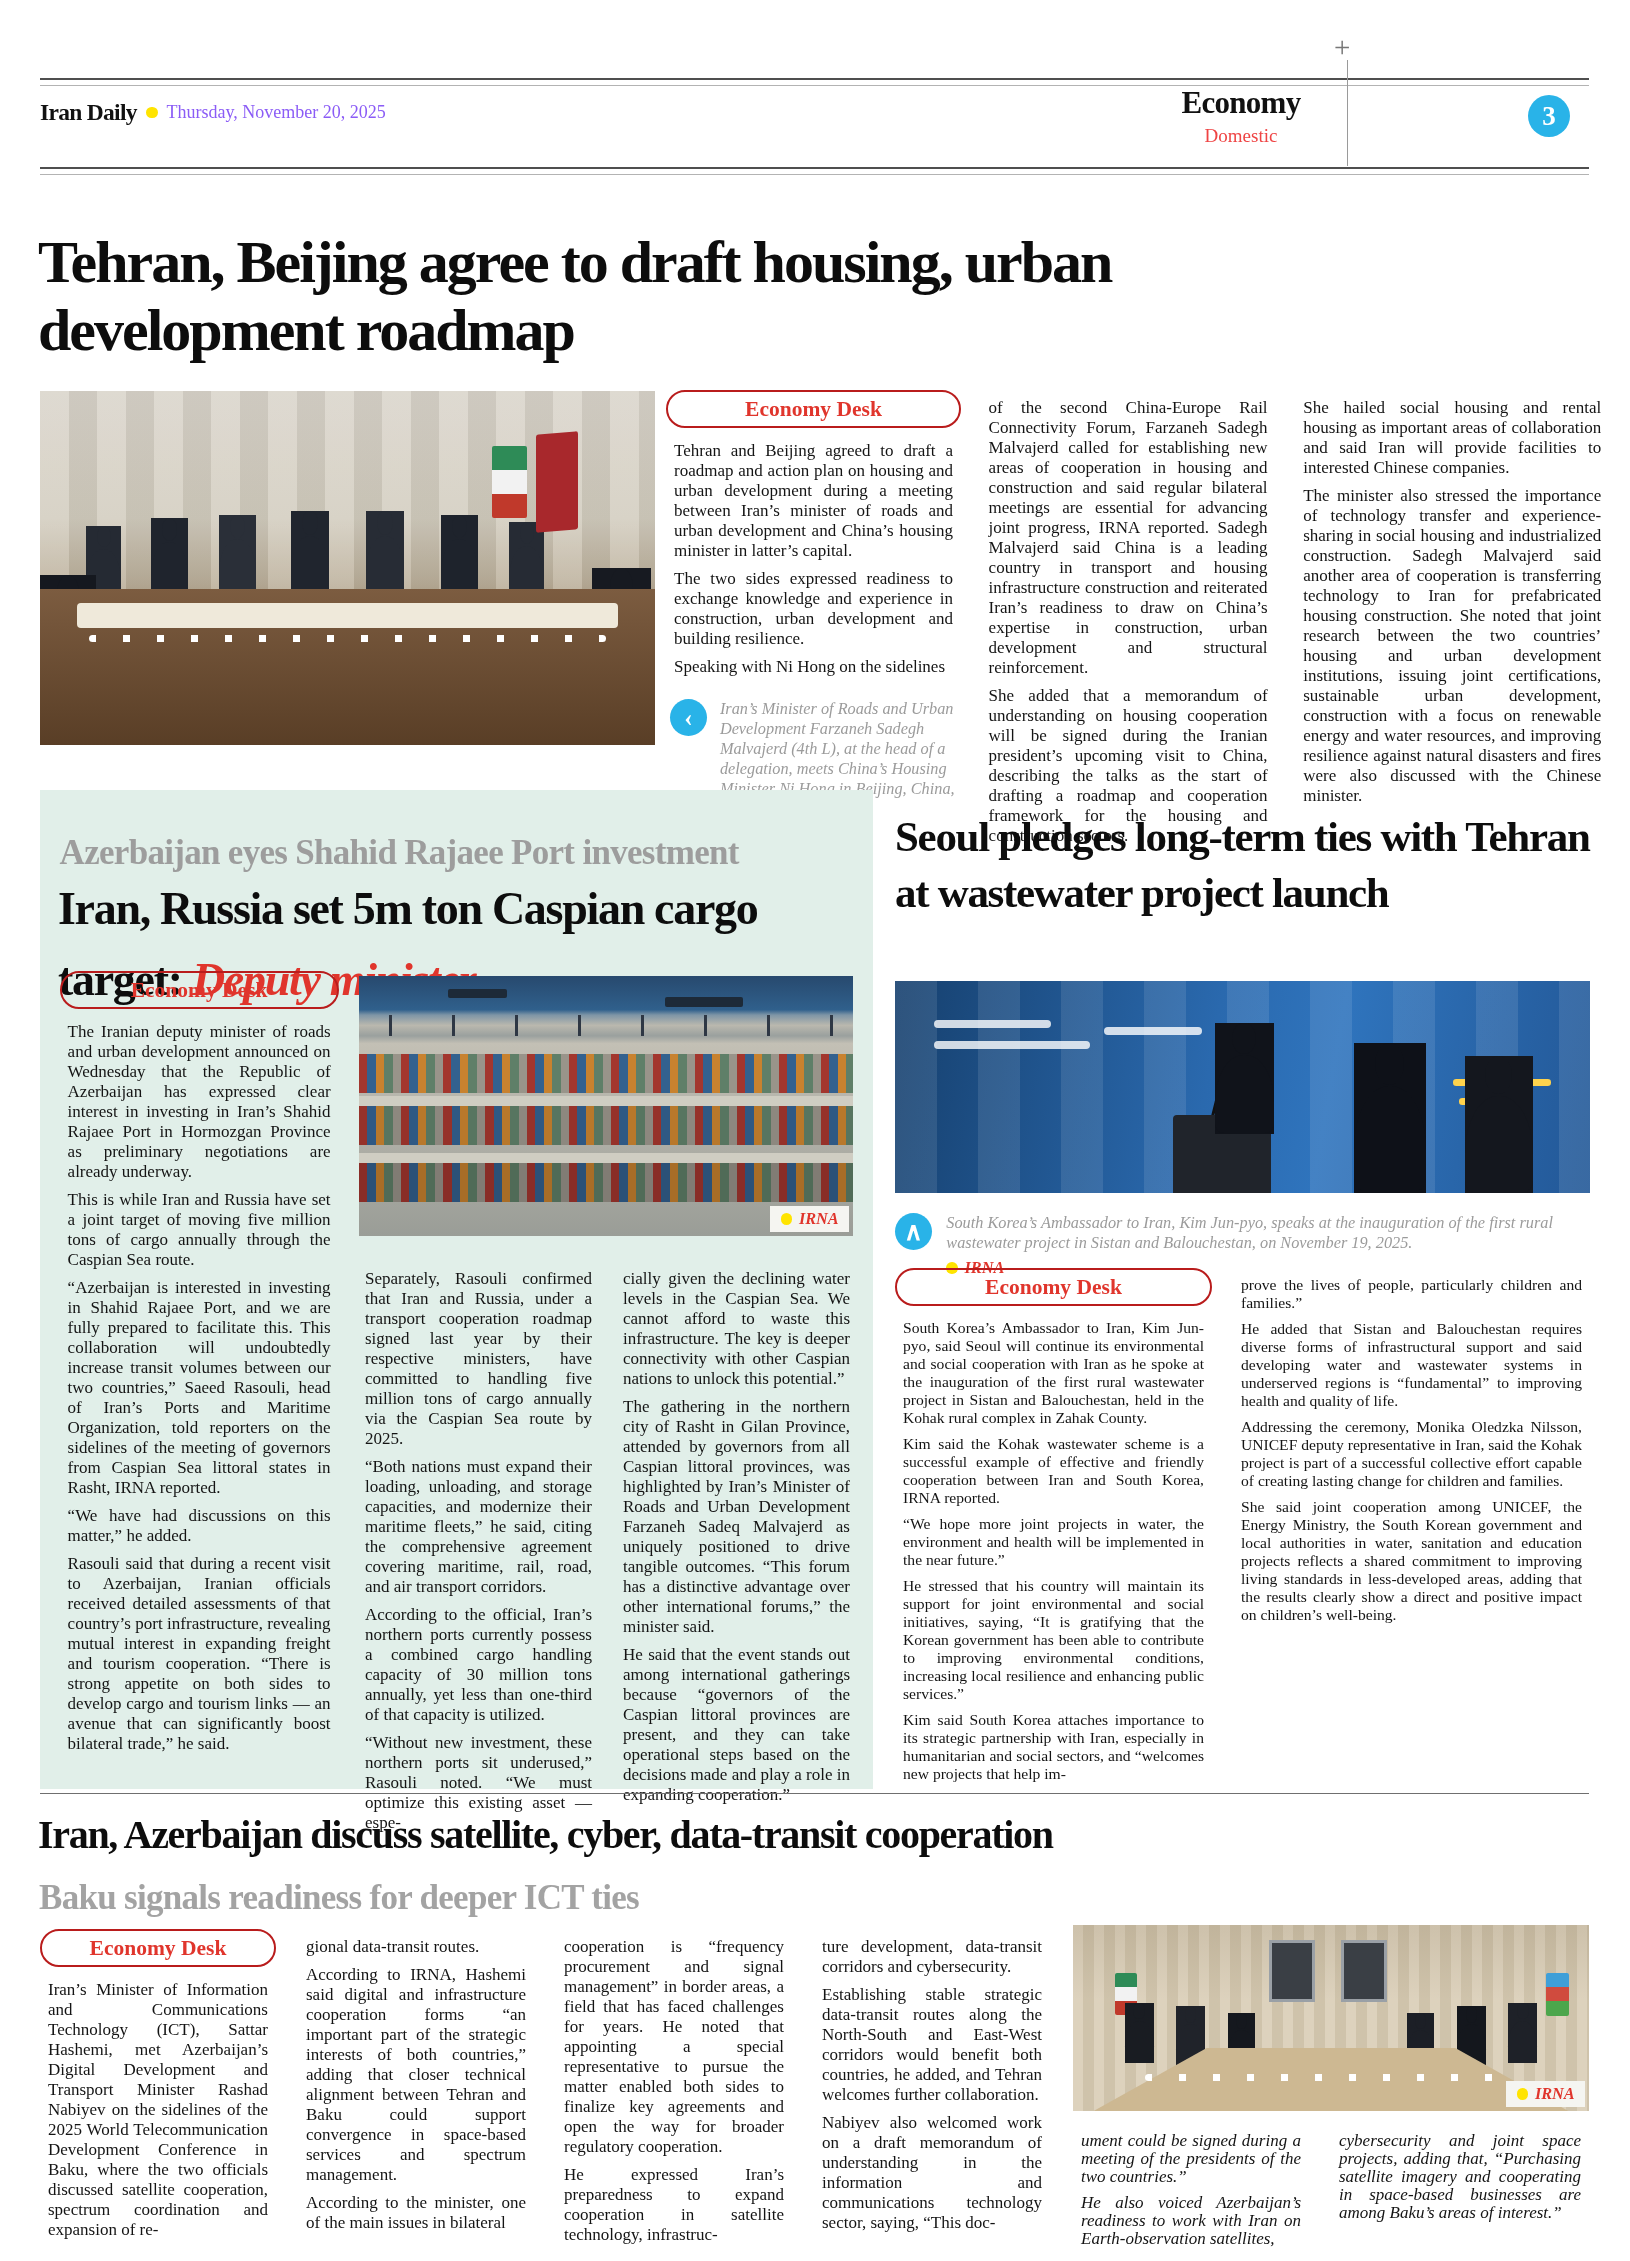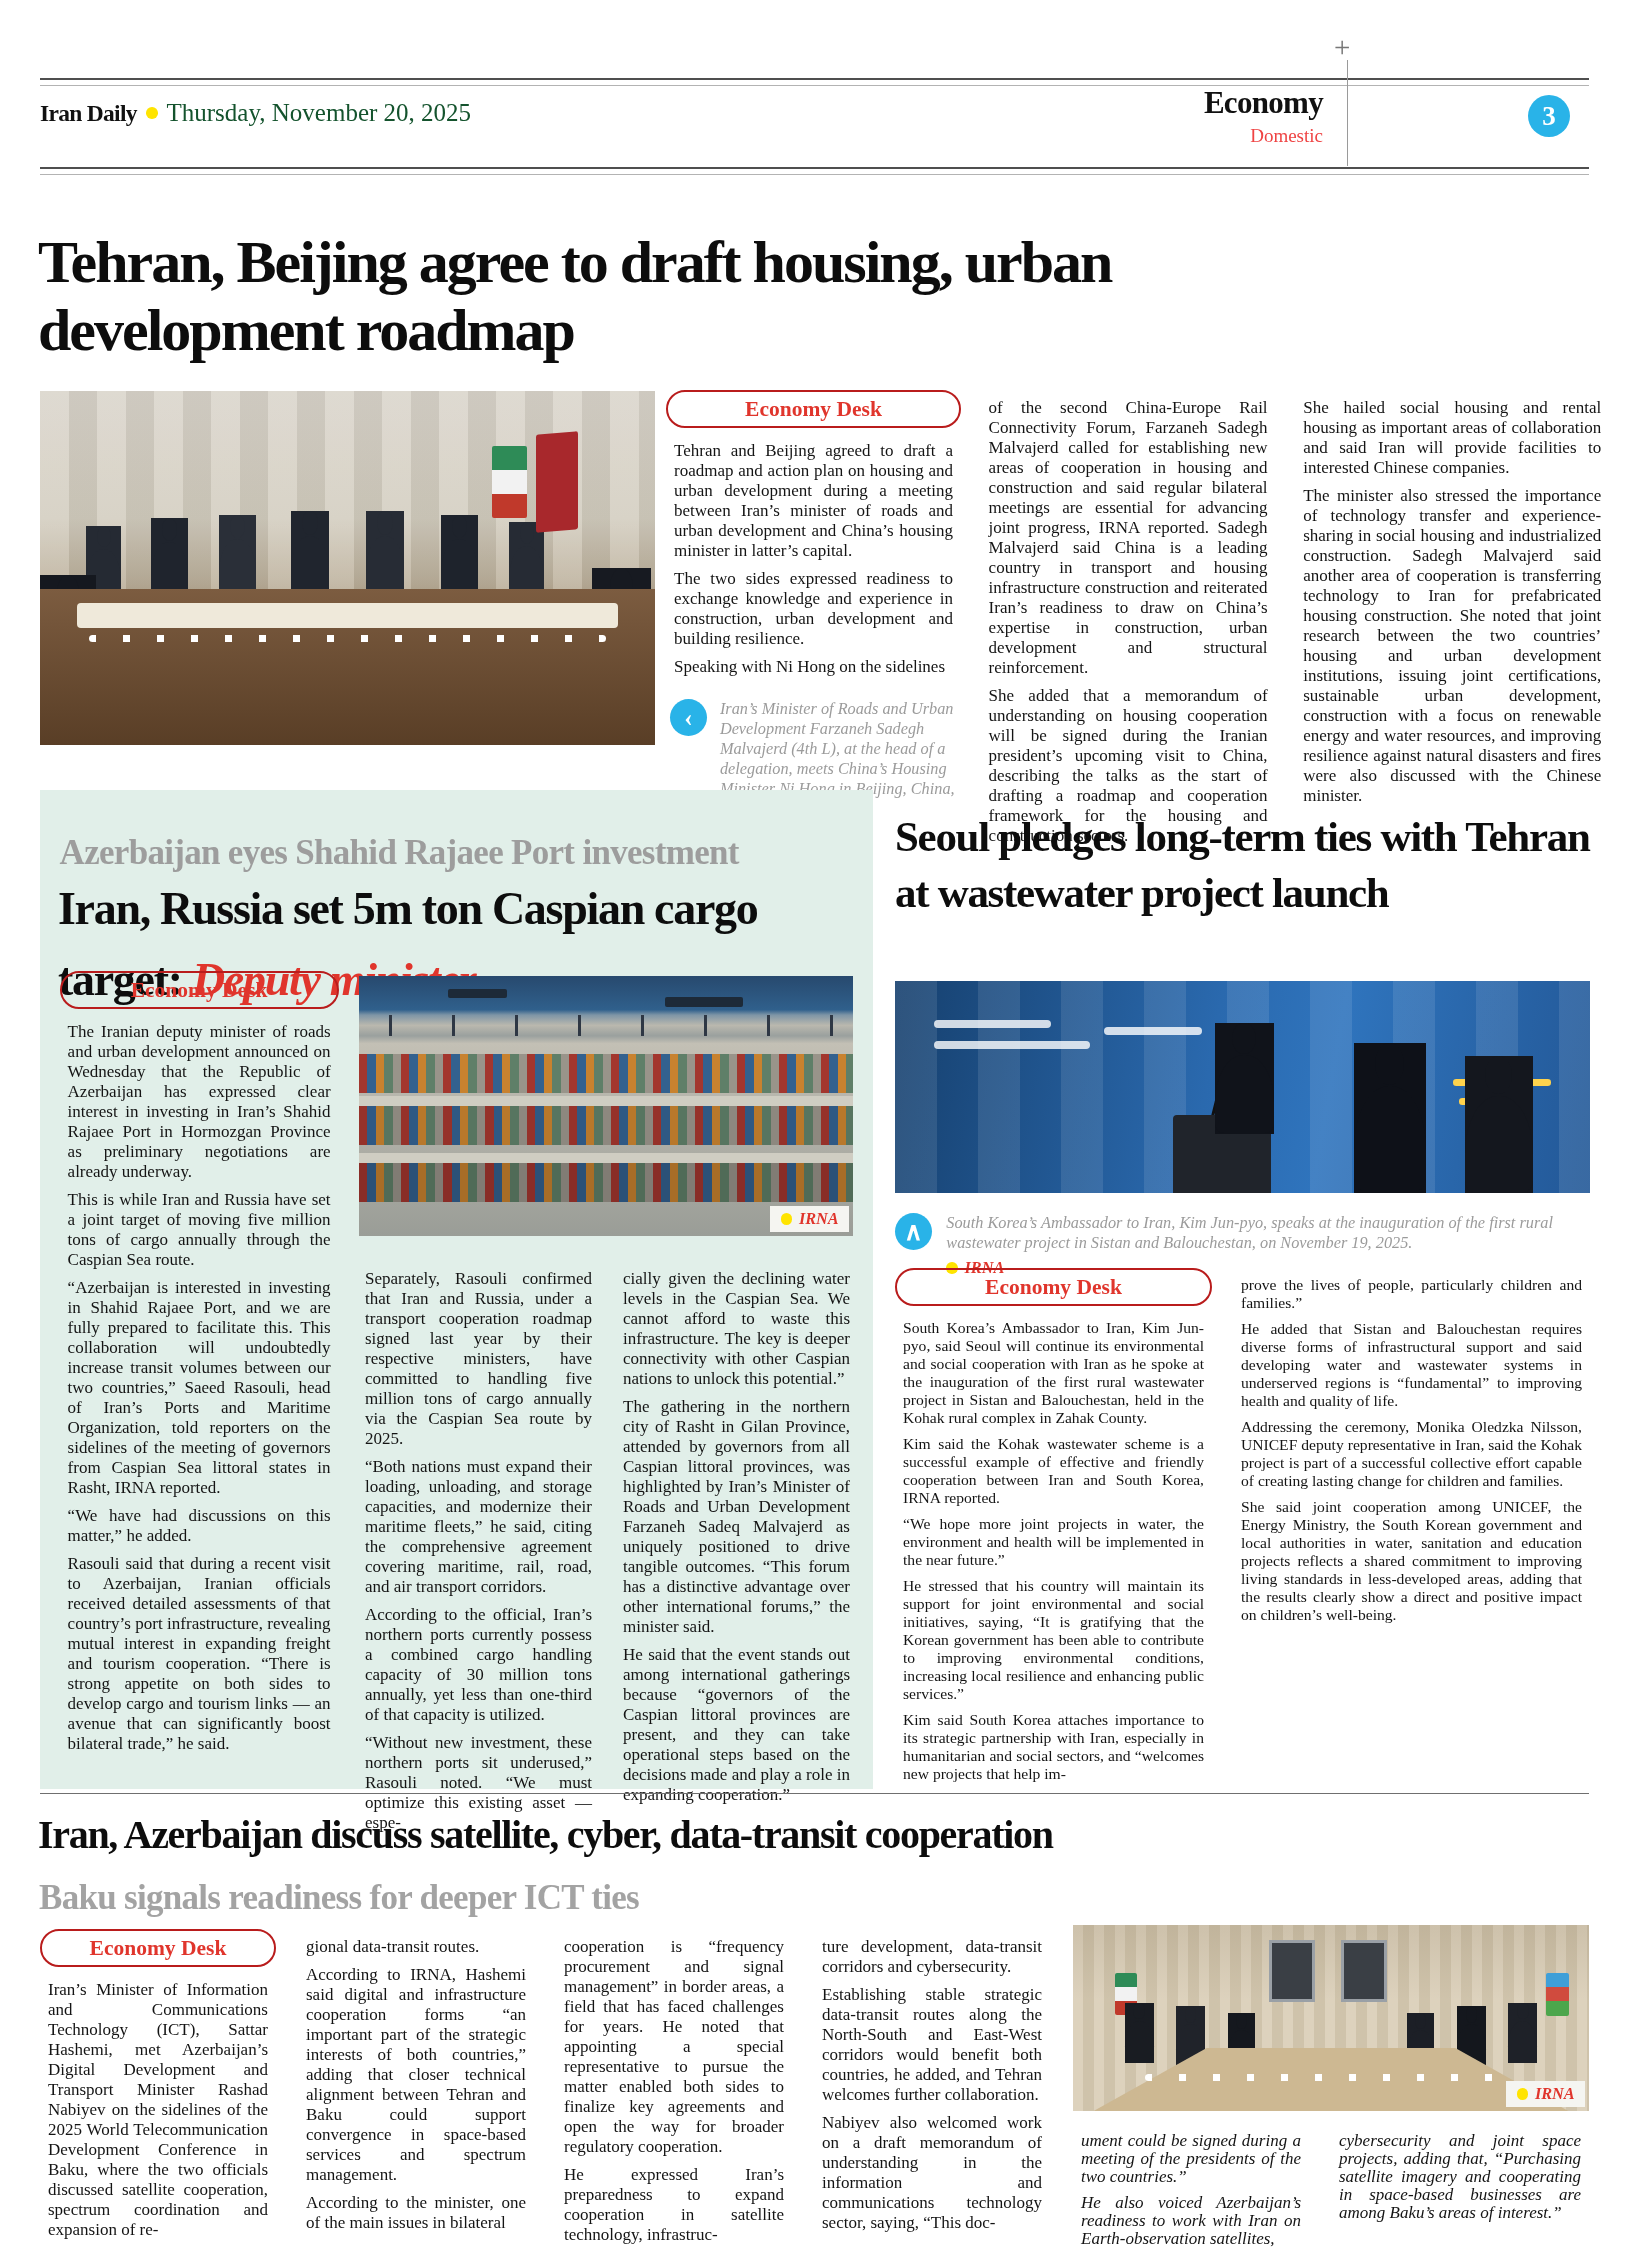--- a/index.html
+++ b/index.html
@@ -6,22 +6,22 @@
   #page{position:relative;width:1630px;height:2261px;background:#ffffff;
         font-family:"Liberation Serif",serif;color:#161616;overflow:hidden;}
   
   .dblrule{position:absolute;left:40px;width:1549px;height:4.6px;
            border-top:2px solid #4f4f4f;border-bottom:0.7px solid #b3b3b3;}
   #rule-top{top:78px;} #rule-bottom{top:167px;}
   #cropmark{position:absolute;left:1334px;top:31px;font-size:29px;color:#777;font-weight:400;}
   #brandrow{position:absolute;left:40px;top:99px;display:flex;align-items:center;gap:9px;}
   #brand{font-size:23.5px;font-weight:bold;letter-spacing:-0.7px;color:#111;}
   .ydot{display:inline-block;width:11.7px;height:11.7px;border-radius:50%;background:#ffe400;flex:none;}
-  #dateline{font-size:25px;color:#14532d;}
-  #sectionblock{position:absolute;left:1095px;top:87px;width:228px;text-align:right;}
+  #dateline{font-size:18px;color:#8b5cf6;}
+  #sectionblock{position:absolute;left:1127px;top:87px;width:228px;text-align:center;}
   #sectionname{font-size:31px;font-weight:bold;color:#111;letter-spacing:-0.7px;line-height:1.05;}
   #sectionsub{font-size:19px;color:#ef4444;margin-top:5px;}
   #headvline{position:absolute;left:1347px;top:60px;width:0.7px;height:106px;background:#9a9a9a;}
   #pagenum{position:absolute;left:1528px;top:95px;width:42px;height:42px;border-radius:50%;
            background:#29b3e8;color:#fff;font-size:27px;font-weight:bold;
            display:flex;align-items:center;justify-content:center;}
   
   .pill{border:2px solid #b91c1c;border-radius:651px;height:34px;display:flex;
         align-items:center;justify-content:center;color:#e0352c;
         font-size:21.5px;font-weight:bold;margin-bottom:13px;background:#fff0;}

